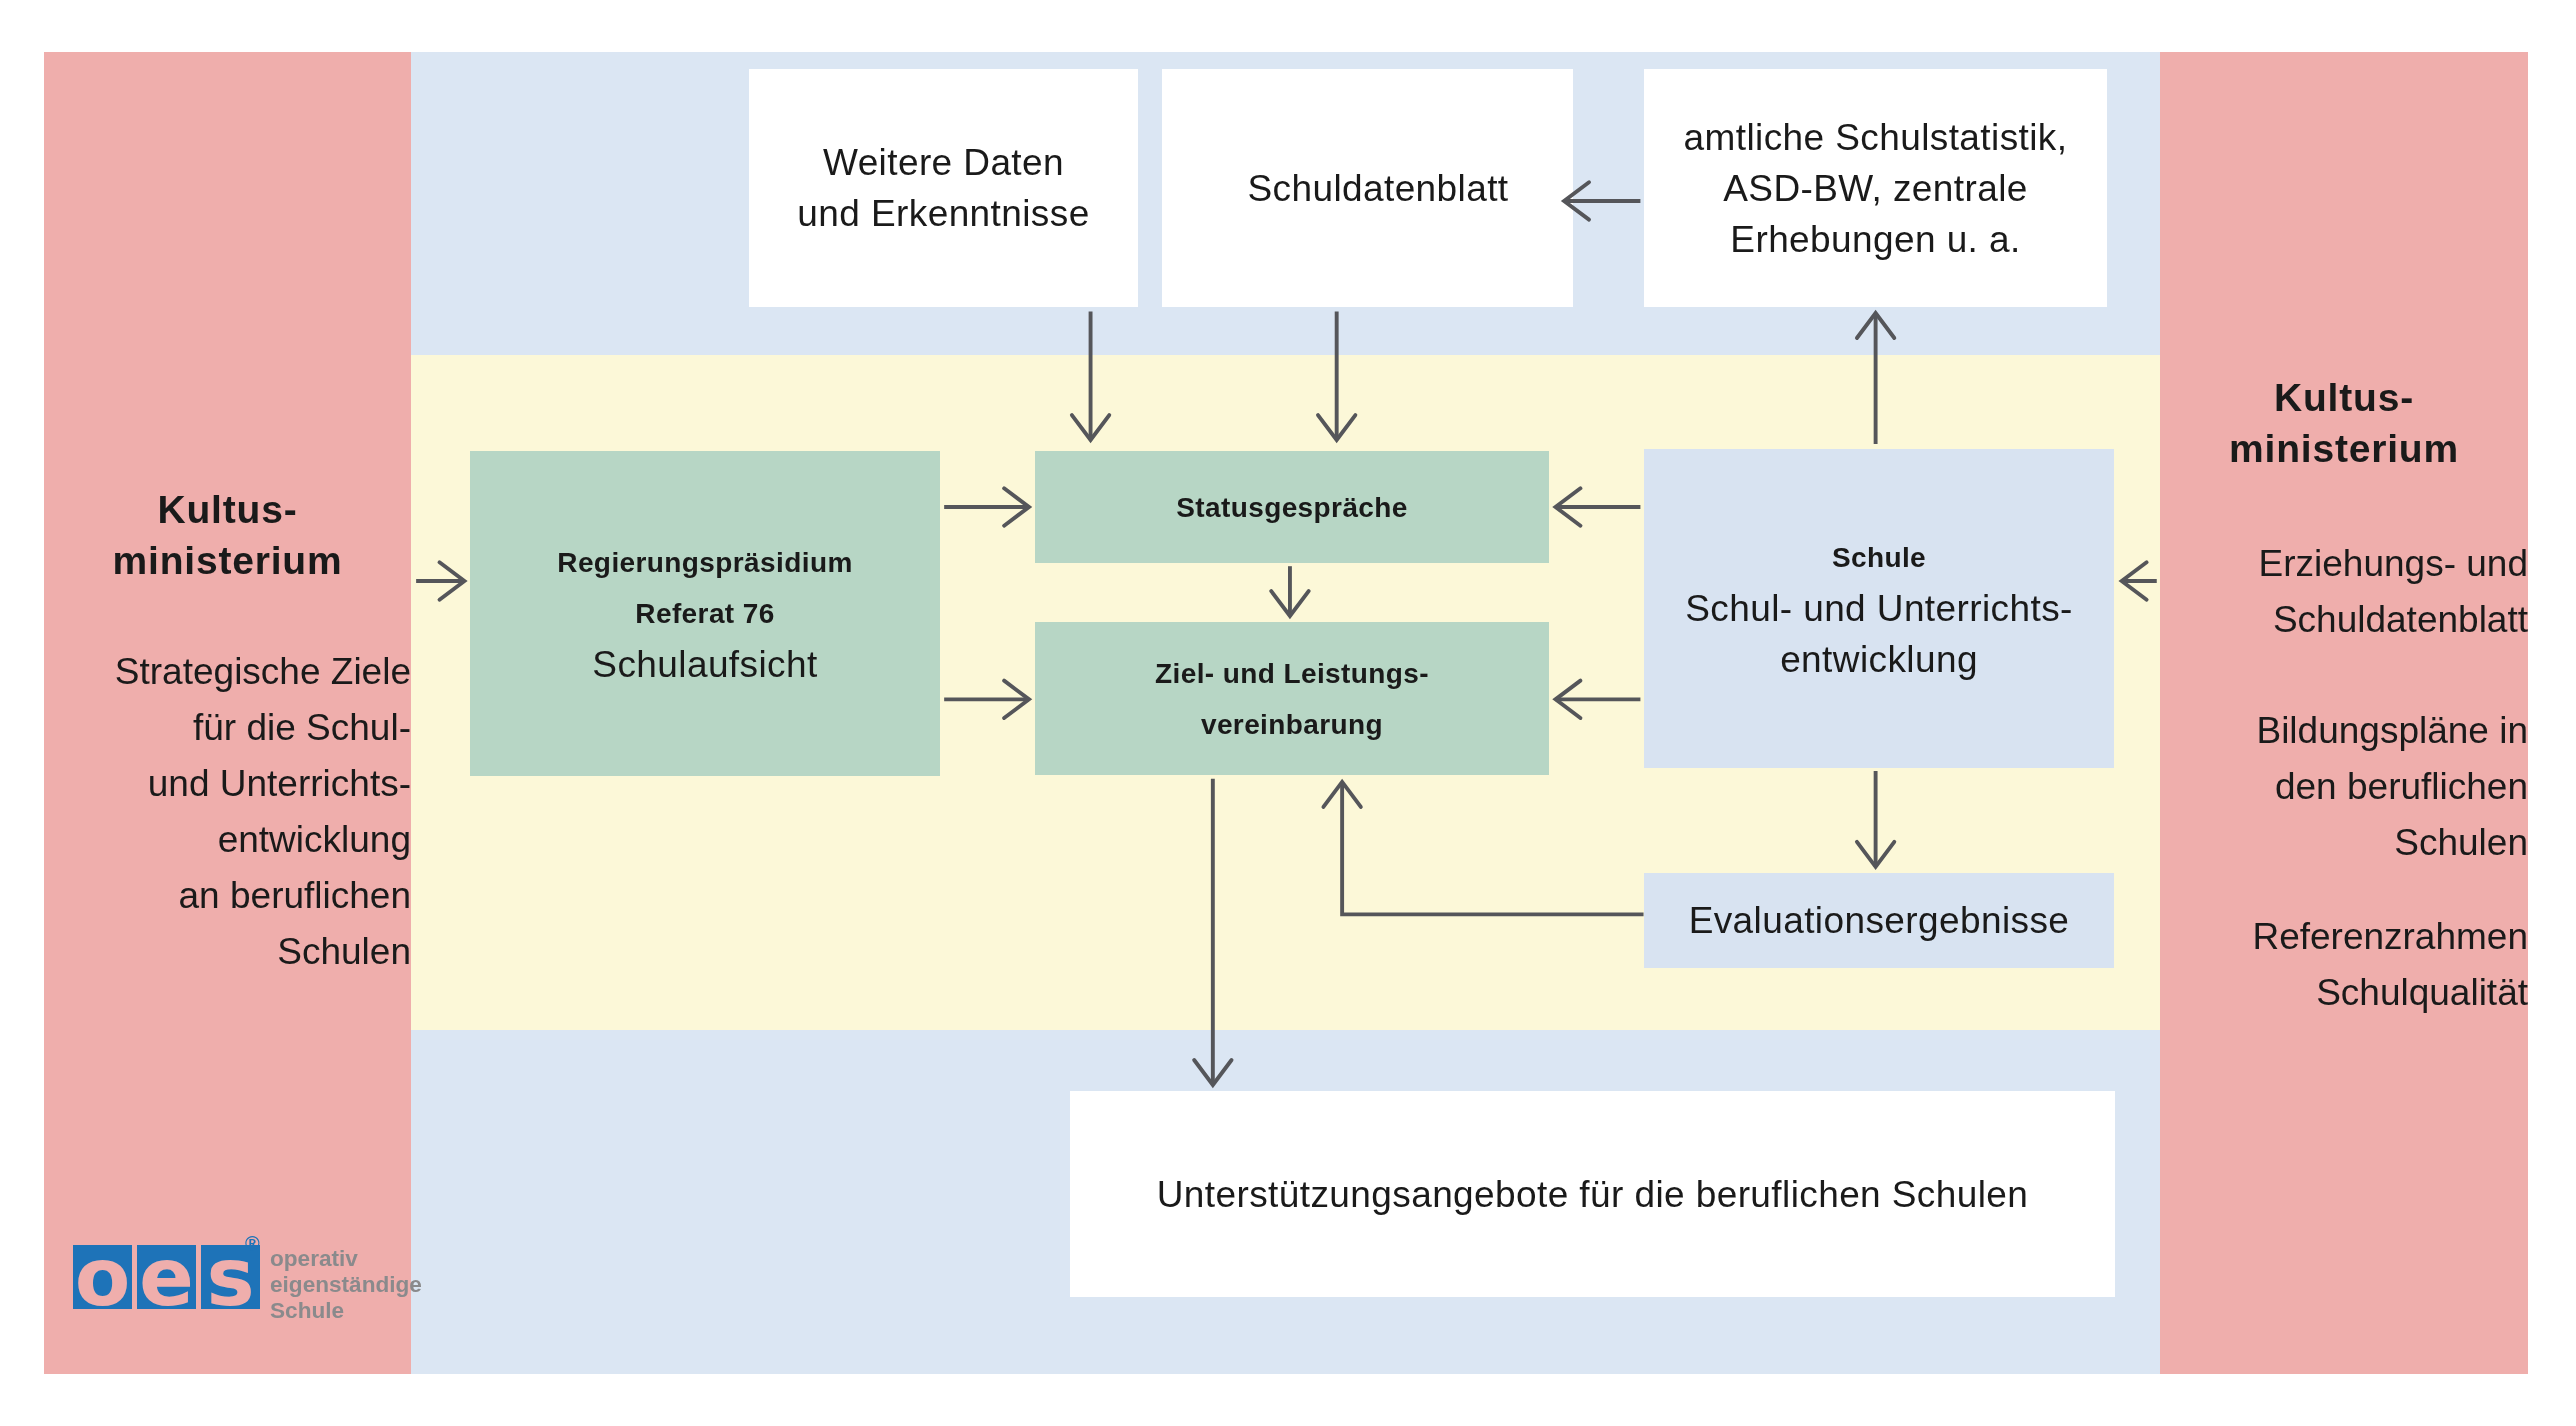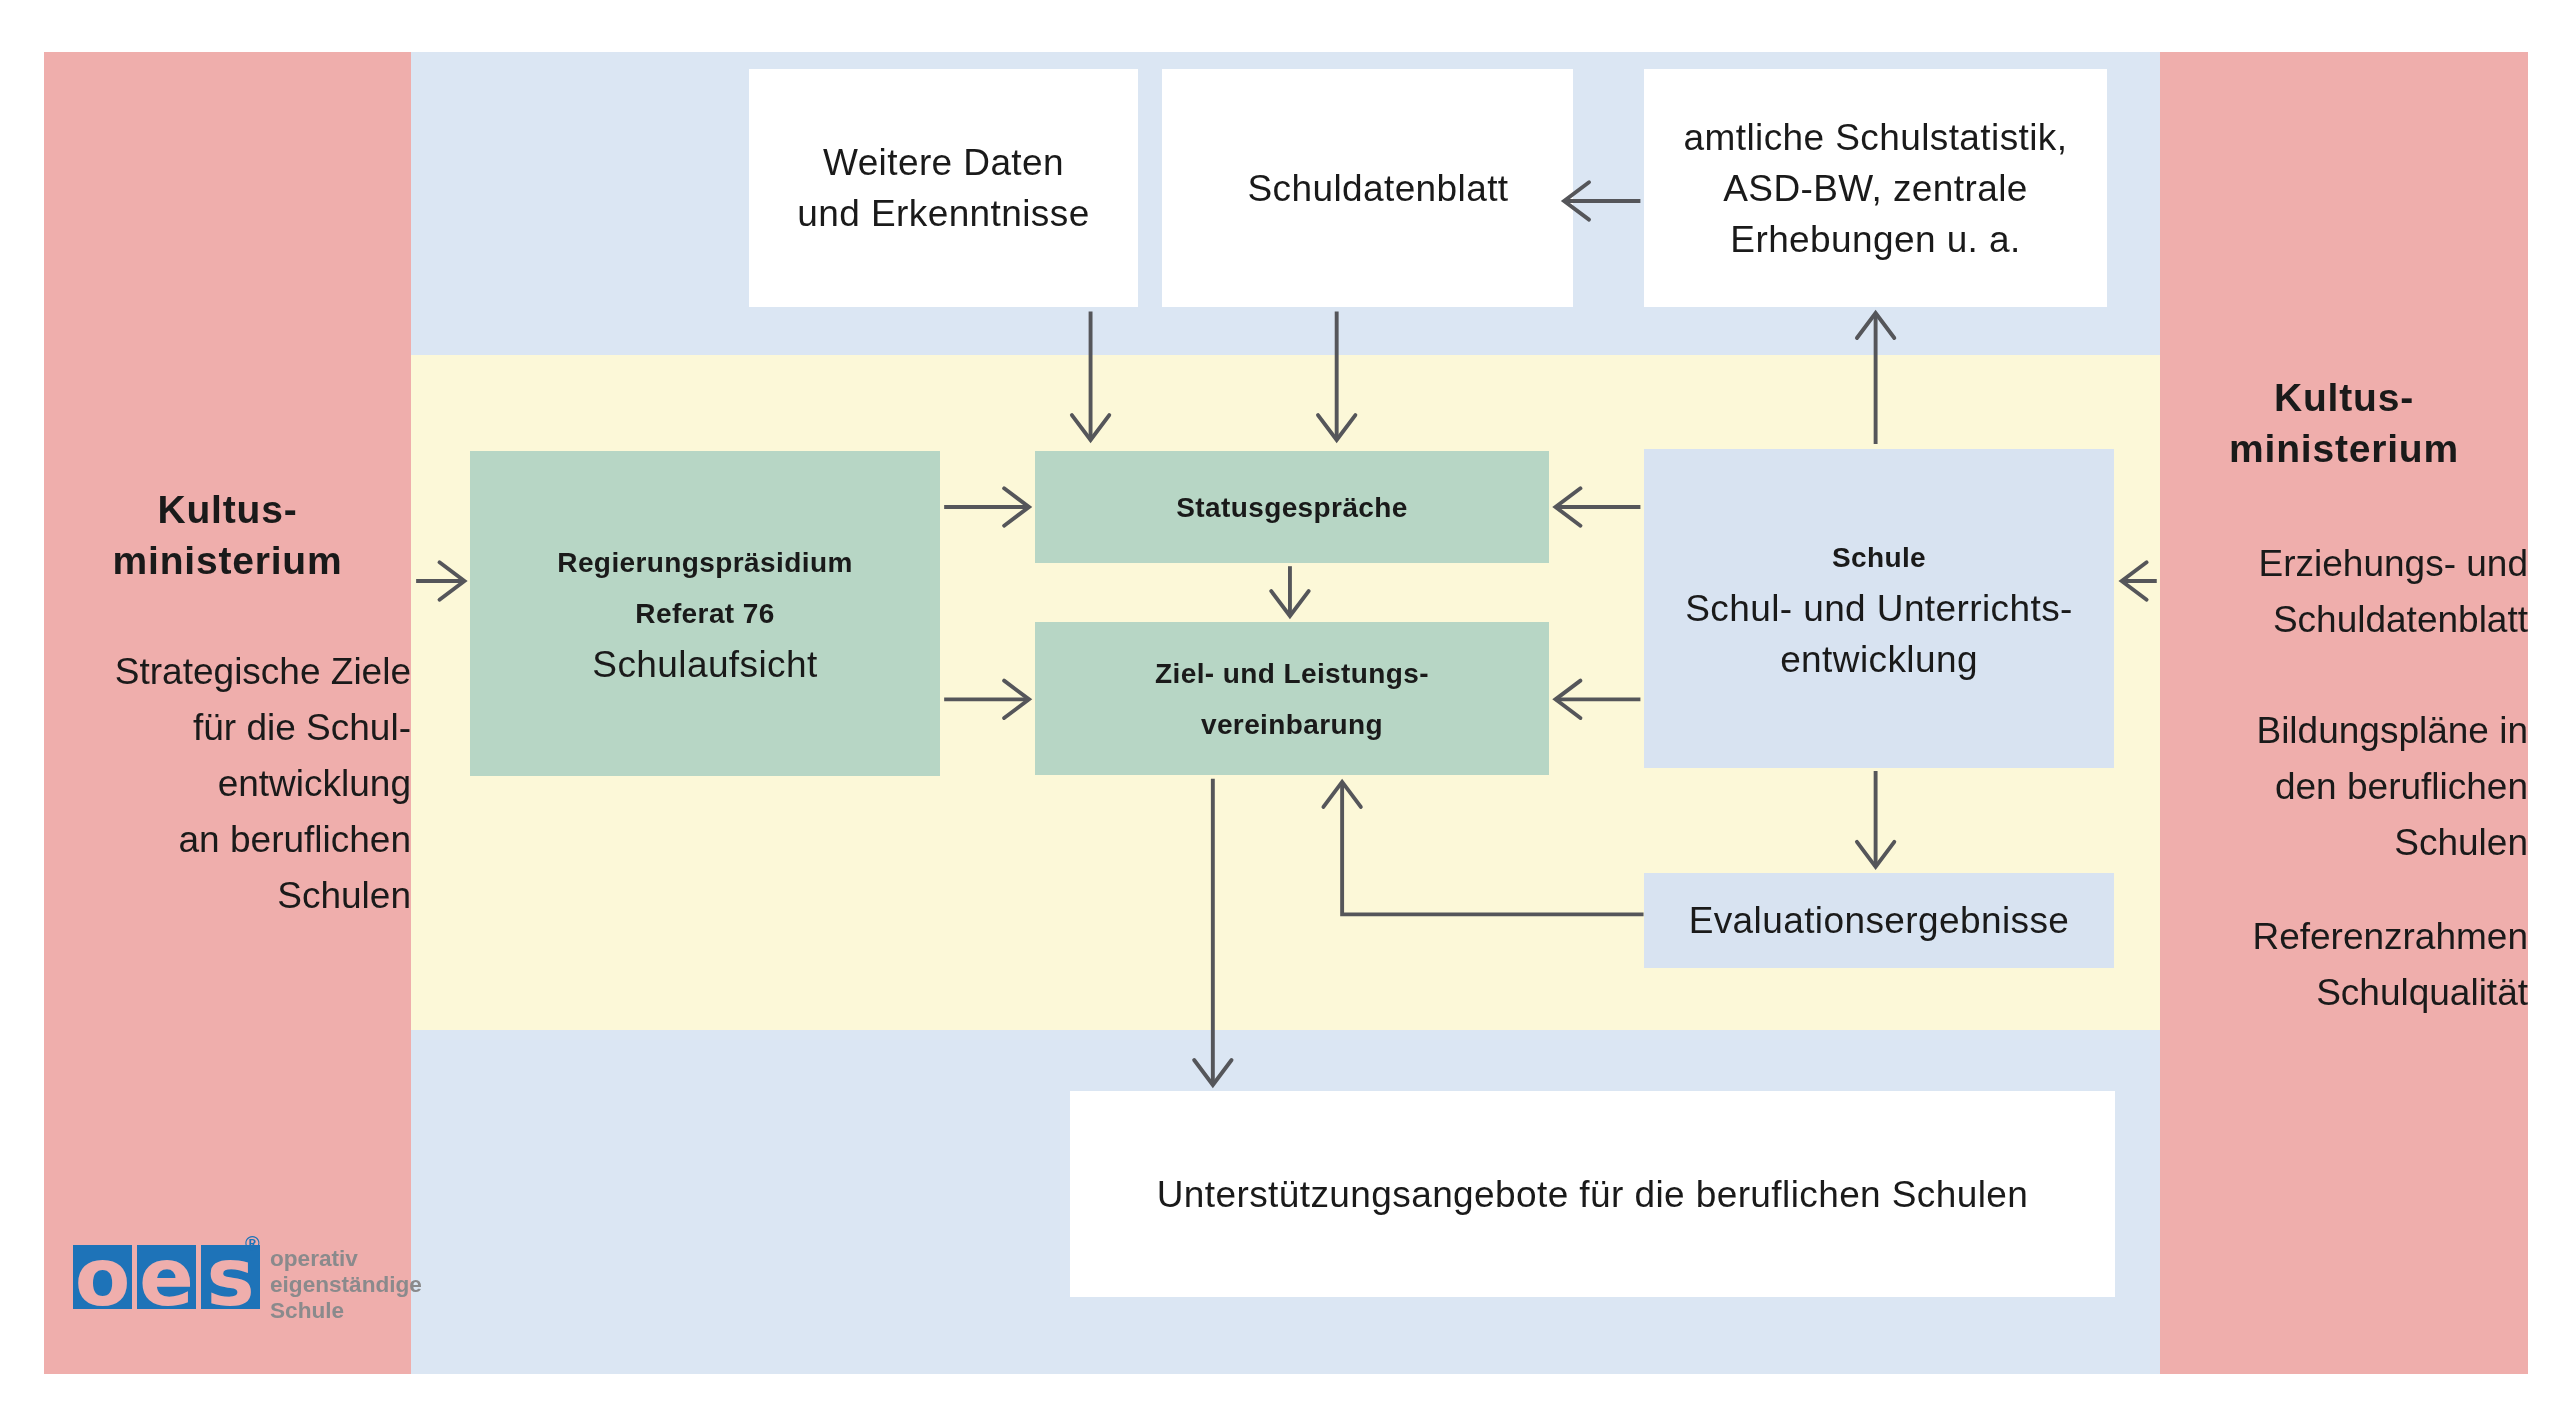--- a/index.html
+++ b/index.html
@@ -37,20 +37,21 @@
   <div class="band" style="left:411px;top:355px;width:1749px;height:675px;background:var(--yellow-band);"></div>
 
   <div class="panel" style="left:44px;top:52px;width:367px;height:1322px;">
     <div class="ptitle" style="top:432px;">
       <div>Kultus-</div>
       <div>ministerium</div>
     </div>
     <div class="ptxt" style="top:592px;">
       <div>Strategische Ziele</div>
       <div>für die Schul-</div>
+      <div>und Unterrichts-</div>
       <div>entwicklung</div>
       <div>an beruflichen</div>
       <div>Schulen</div>
     </div>
 
     <div>
       <div class="tile" style="left:29px;top:1193px;">
         <span>o</span>
       </div>
       <div class="tile" style="left:93px;top:1193px;">

